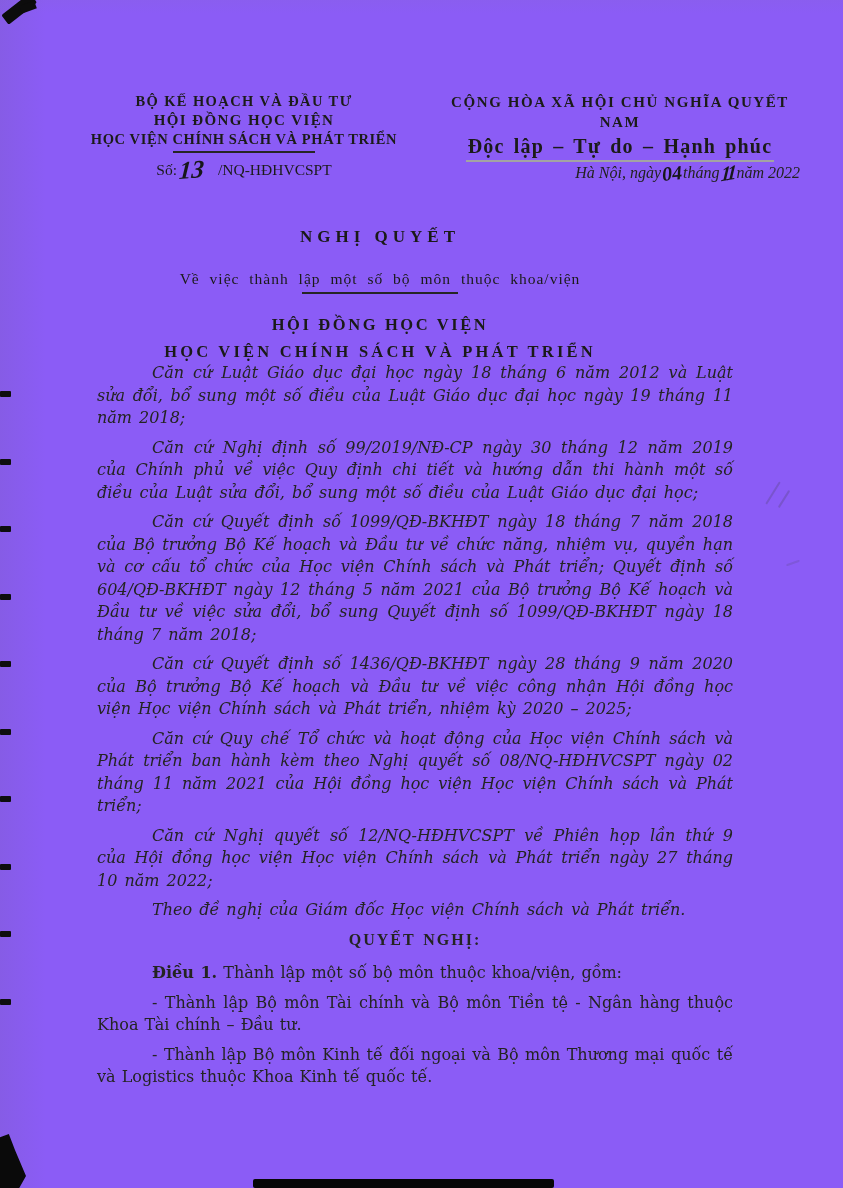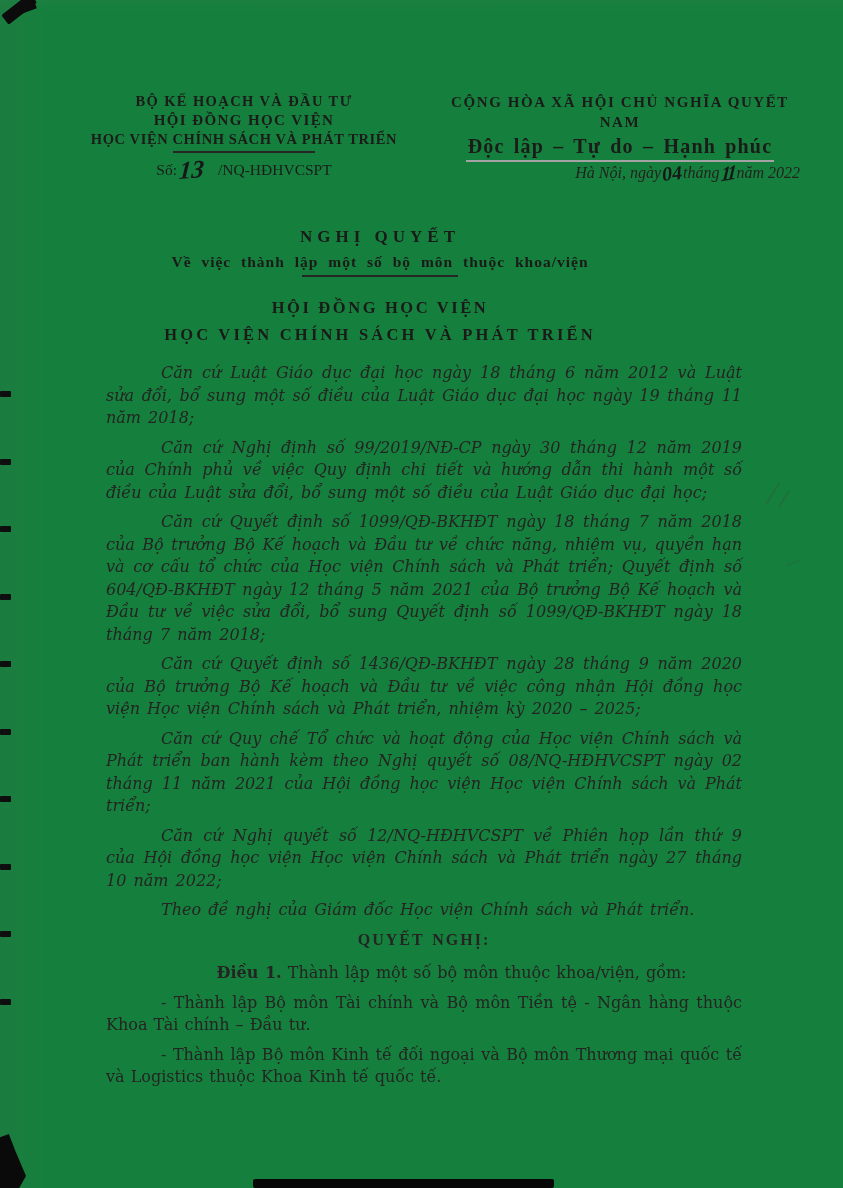--- a/index.html
+++ b/index.html
@@ -1,18 +1,18 @@
 <!DOCTYPE html>
 <html><head>
 <meta charset="utf-8">
 <style>
   html,body{margin:0;padding:0;background:#e8e8e6;}
   .page{
     position:relative; width:843px; height:1188px; margin:0 auto;
-    background:#15803d; overflow:hidden; color:#222220;
+    background:#8b5cf6; overflow:hidden; color:#222220;
     font-family:"Liberation Serif","DejaVu Serif",serif;
   }
   
   .shade-left{position:absolute;left:0;top:0;width:46px;height:100%;
     background:linear-gradient(90deg,rgba(90,90,88,0.10),rgba(90,90,88,0.0));}
   .shade-top{position:absolute;left:0;top:0;width:100%;height:14px;
     background:linear-gradient(180deg,rgba(120,120,118,0.05),rgba(120,120,118,0));}
 
   
   .hdr-left{position:absolute;left:88px;top:92px;width:312px;text-align:center;
@@ -34,37 +34,37 @@
   .date-line{position:absolute;left:470px;top:164px;width:330px;text-align:right;
     font-style:italic;font-size:16px;color:#22221f;white-space:nowrap;}
   .hand-day{display:inline-block;font-weight:600;font-size:20px;
     transform:rotate(-6deg);margin:0 1px;position:relative;top:2px;line-height:10px;}
   .hand-month{display:inline-block;font-weight:600;font-size:20px;letter-spacing:-3px;
     transform:rotate(-10deg) skewX(-14deg);margin:0 3px 0 1px;position:relative;top:2px;line-height:10px;}
 
   
   .title-wrap{position:absolute;left:0;top:226px;width:760px;text-align:center;color:#1a1a18;}
   .doc-type{font-size:17px;font-weight:700;letter-spacing:5px;line-height:22px;}
-  .subject{font-size:15.5px;font-weight:700;letter-spacing:1px;word-spacing:5px;
-    line-height:22px;margin-top:3px;}
+  .subject{font-size:15.5px;font-weight:400;letter-spacing:1px;word-spacing:5px;
+    line-height:22px;margin-top:20px;}
   .subject-rule{width:156px;height:2px;background:#262624;margin:2px auto 0;}
   .issuer1{font-size:16.5px;font-weight:700;letter-spacing:2.6px;margin-top:20px;line-height:21px;}
   .issuer2{font-size:16.5px;font-weight:700;letter-spacing:3.2px;margin-top:6px;line-height:21px;}
 
   
-  .body-wrap{position:absolute;left:106px;top:362px;width:636px;
+  .body-wrap{position:absolute;left:97px;top:362px;width:636px;
     font-family:"DejaVu Serif","Liberation Serif",serif;
     font-size:16px;line-height:22.5px;color:#242422;}
   .body-wrap p{margin:0 0 7px;text-indent:55px;text-align:justify;
     font-style:italic;word-spacing:2px;}
   .quyet-nghi{font-style:normal !important;text-align:center !important;text-indent:0 !important;
     font-weight:700;font-size:16px;letter-spacing:2px;
     font-family:"Liberation Serif","DejaVu Serif",serif;margin:1px 0 11px !important;}
   .article p{font-style:normal;word-spacing:1px;}
-  .article .lead{text-align:center;}
+  .article .lead{text-align:left;}
   .article b{font-weight:700;}
 
   
   .mark-topleft{position:absolute;left:5px;top:14px;width:36px;height:12px;background:#0c0c0c;
     transform:rotate(-38deg);transform-origin:left center;border-radius:2px;}
   .mark-topleft:after{content:"";position:absolute;left:18px;top:6px;width:16px;height:8px;
     background:#0c0c0c;transform:rotate(18deg);}
   .edge-dash{position:absolute;left:0;width:11px;height:6px;background:#0e0e0e;border-radius:1px;}
   .blob-bottomleft{position:absolute;left:0;top:1134px;width:26px;height:54px;background:#0a0a0a;
     clip-path:polygon(0 6%, 34% 0, 58% 30%, 100% 78%, 74% 100%, 0 100%);}

